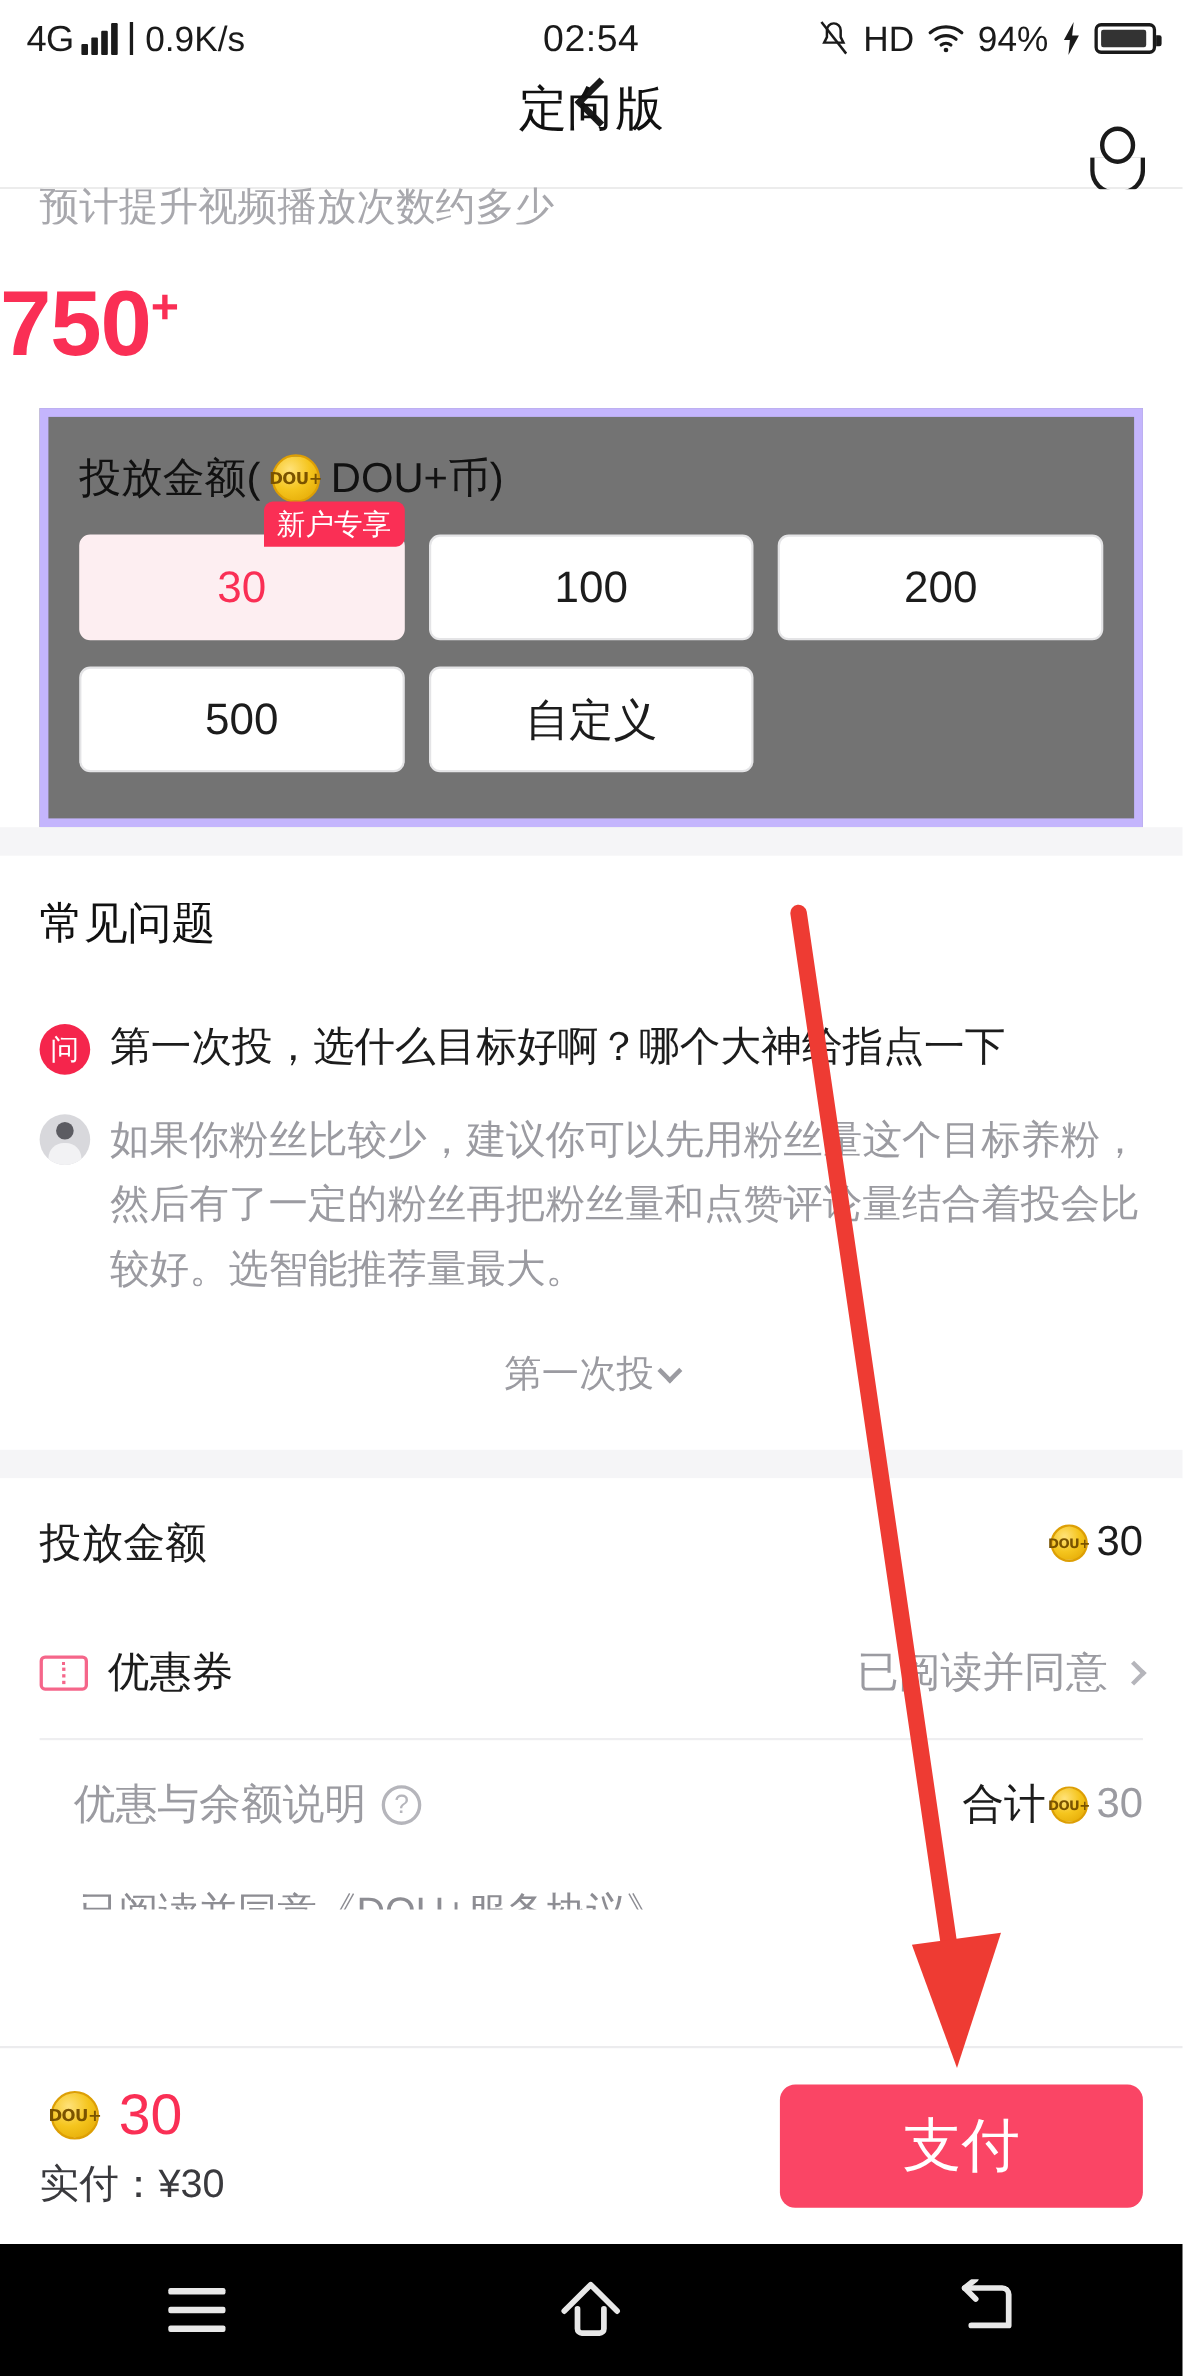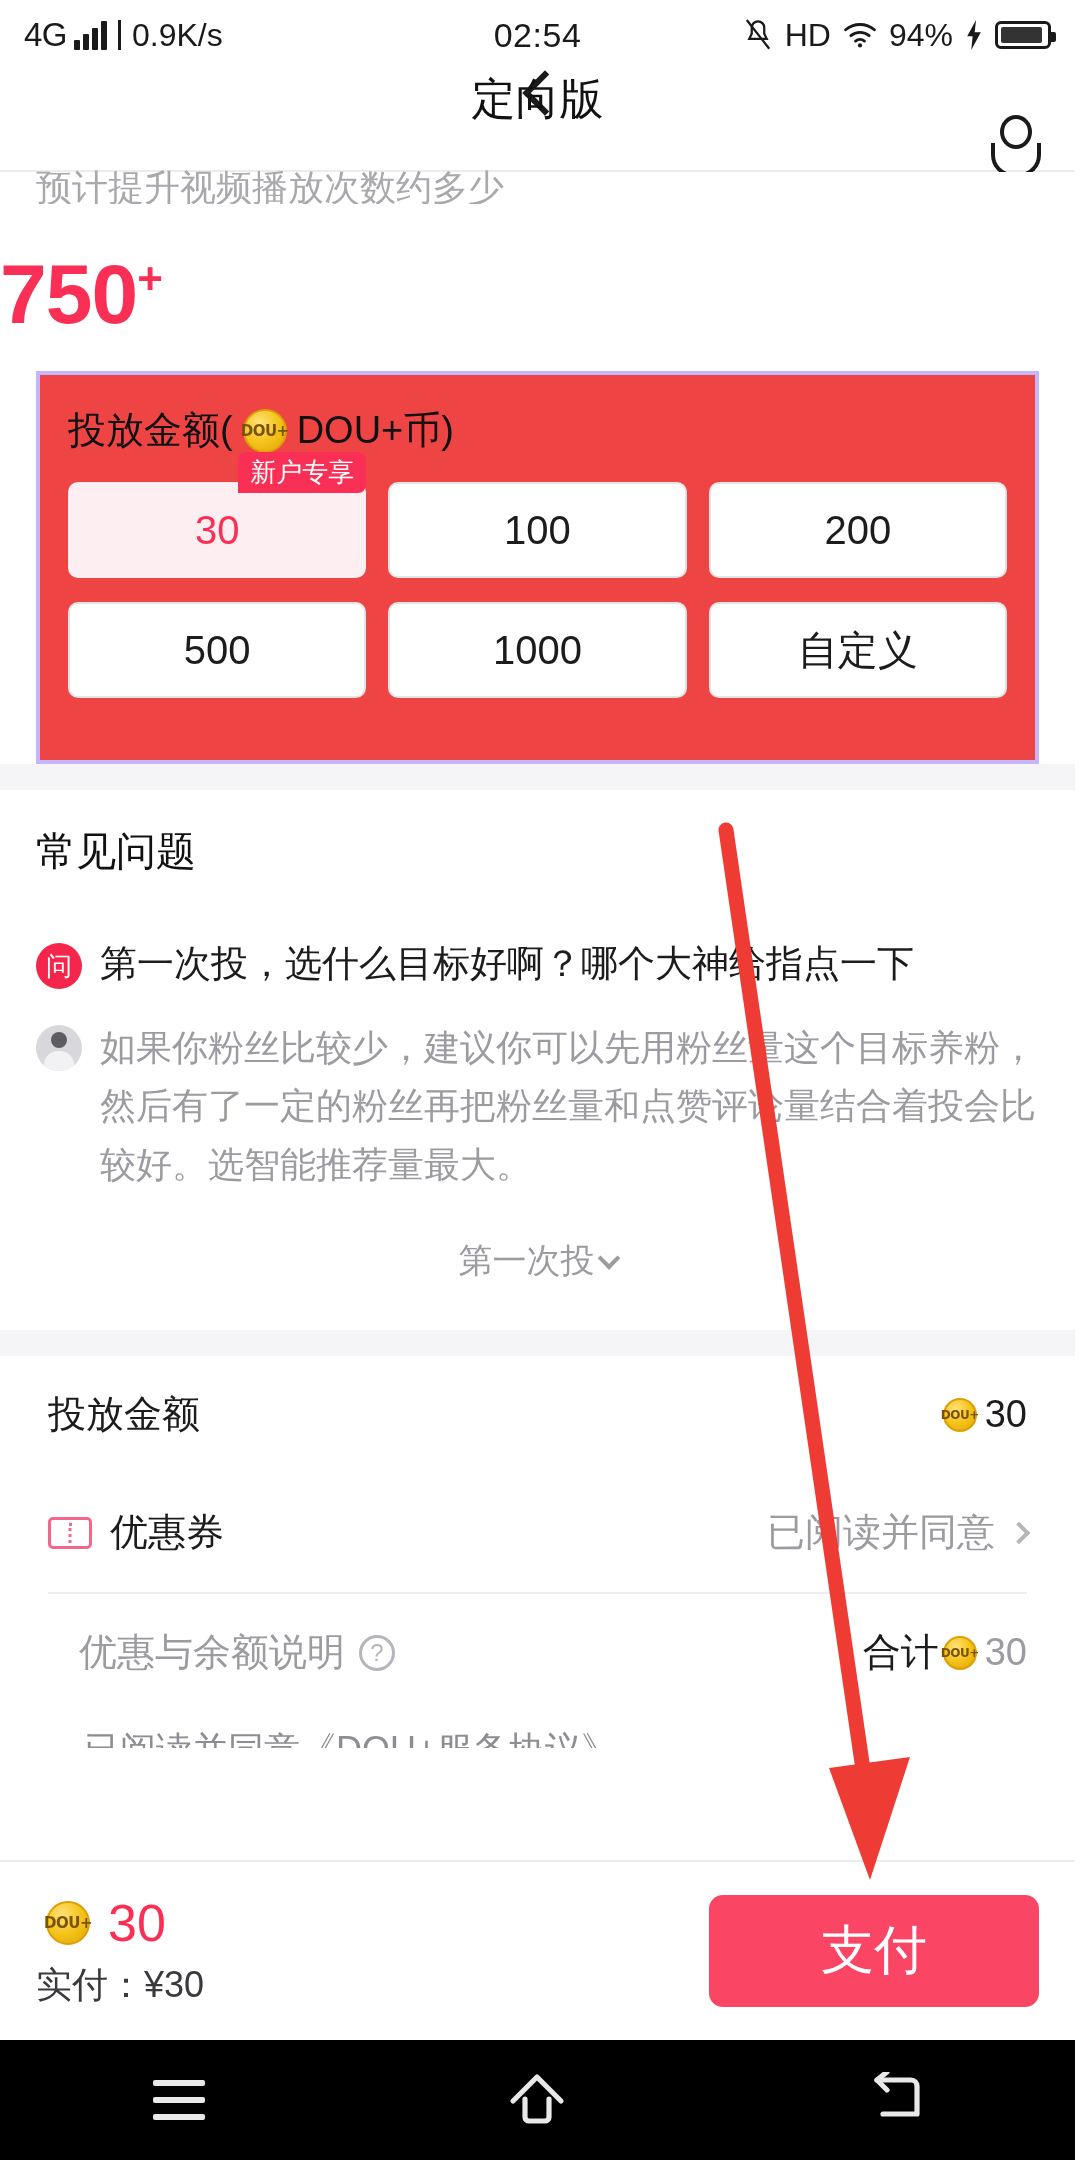--- a/index.html
+++ b/index.html
@@ -85,22 +85,22 @@
 
   .bignum-wrap { padding: 36px 0 28px; }
   .bignum {
     color: #fa2f55; font-size: 84px; font-weight: bold; letter-spacing: -1px;
     display: inline-block; position: relative;
   }
   .bignum sup { font-size: 44px; font-weight: bold; vertical-align: super; }
 
   
   .amount-card {
-    margin: 0 36px; border: 4px solid #c4b5fd; background: #ef4444;
-    padding: 30px 28px 62px;
+    margin: 0 36px; border: 8px solid #c4b5fd; background: #737373;
+    padding: 30px 28px 42px;
   }
   .amount-label {
     display: flex; align-items: center; gap: 0;
     font-size: 38px; color: #111; margin-bottom: 26px;
   }
   .coin {
     display: inline-flex; align-items: center; justify-content: center;
     width: 44px; height: 44px; border-radius: 50%;
     background: radial-gradient(circle at 36% 30%, #ffe27a 0%, #f5c51e 48%, #e0a400 100%);
     border: 2px solid #dd9f05; color: #7a5300; font-size: 15px; font-weight: bold;
@@ -153,21 +153,21 @@
     text-align: center; color: #9b9ba1; font-size: 34px;
     padding: 44px 0 36px;
   }
   .chev-dn {
     display: inline-block; width: 16px; height: 16px;
     border-right: 4px solid #9b9ba1; border-bottom: 4px solid #9b9ba1;
     transform: rotate(45deg) translate(-4px, -4px); margin-left: 6px;
   }
 
   
-  .summary { background: #fff; padding: 0 48px; }
+  .summary { background: #fff; padding: 0 36px; }
   .row {
     height: 118px; display: flex; align-items: center;
     font-size: 38px; color: #1c1c1c;
   }
   .row .label { display: flex; align-items: center; }
   .row .value { margin-left: auto; display: flex; align-items: center; font-size: 38px; }
   .value.muted { color: #9b9ba1; }
   .coupon-icon {
     width: 44px; height: 32px; border: 3px solid #f5668a; border-radius: 5px;
     position: relative; margin-right: 18px; flex: none;
@@ -300,23 +300,20 @@
         <div class="amt-btn">
           <span>100</span>
         </div>
         <div class="amt-btn">
           <span>200</span>
         </div>
         <div class="amt-btn">
           <span>500</span>
         </div>
         <div class="amt-btn">
-          <span>1000</span>
-        </div>
-        <div class="amt-btn">
           <span>自定义</span>
         </div>
       </div>
     </div>
 
     <div class="gap"></div>
 
     <div class="faq">
       <div class="faq-title">常见问题</div>
       <div class="faq-q">

